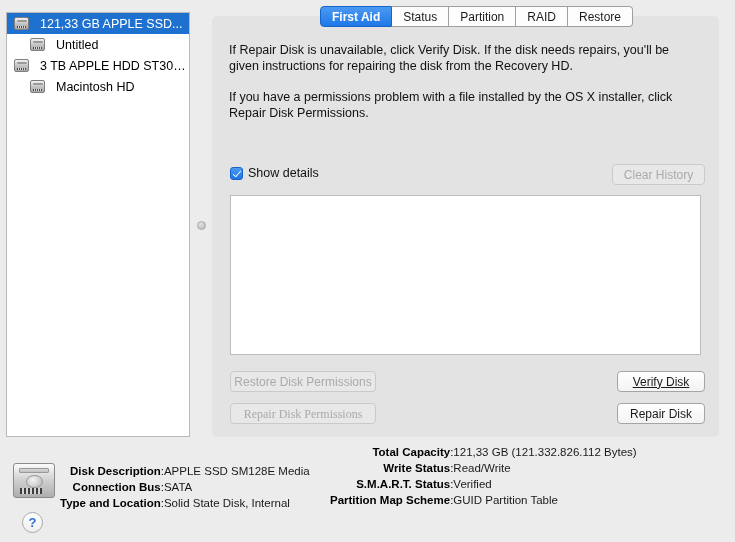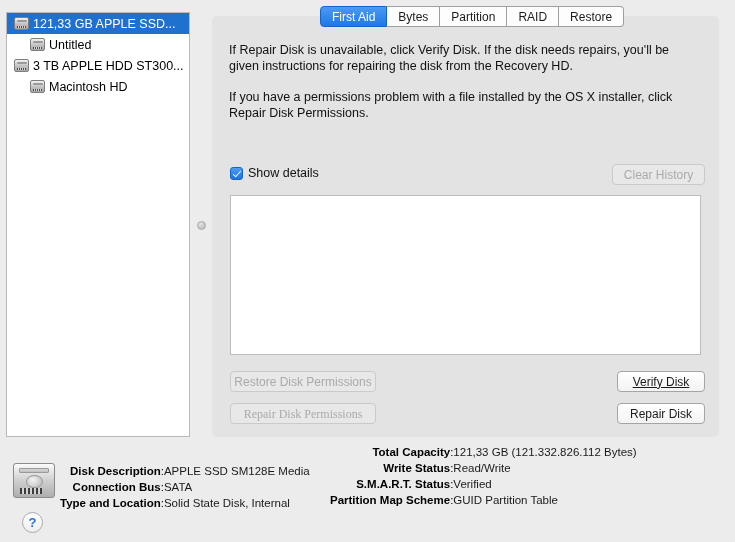--- a/index.html
+++ b/index.html
@@ -39,21 +39,21 @@
     white-space: nowrap;
   }
   .disk-row.volume {
     padding-left: 23px;
   }
   .disk-row.selected {
     background: #1f71d0;
     color: #ffffff;
   }
   .disk-row .label {
-    margin-left: 4px;
+    margin-left: 11px;
     overflow: hidden;
     text-overflow: ellipsis;
   }
 
   
   .hd-icon {
     width: 15px;
     height: 13px;
     flex: 0 0 15px;
     position: relative;
@@ -119,21 +119,21 @@
     border-bottom-left-radius: 4px;
   }
   .tab:last-child {
     border-top-right-radius: 4px;
     border-bottom-right-radius: 4px;
   }
   .tab.active {
     background: linear-gradient(#4b9af4, #1f78e5);
     color: #ffffff;
     border-color: #1565c8;
-    font-weight: normal;
+    font-weight: bold;
   }
 
   
   #content-panel {
     position: absolute;
     left: 212px;
     top: 16px;
     width: 507px;
     height: 421px;
     background: #e3e3e3;
@@ -351,21 +351,21 @@
   <div id="log-area"></div>
 
   <div id="verify-perms-btn" class="btn disabled">Restore Disk Permissions</div>
   <div id="repair-perms-btn" class="btn disabled">Repair Disk Permissions</div>
   <div id="verify-disk-btn" class="btn">Verify Disk</div>
   <div id="repair-disk-btn" class="btn">Repair Disk</div>
 </div>
 
 <div id="tabbar">
     <div class="tab active">First Aid</div>
-    <div class="tab">Bytes</div>
+    <div class="tab">Status</div>
     <div class="tab">Partition</div>
     <div class="tab">RAID</div>
     <div class="tab">Restore</div>
   </div>
 
 <div id="big-hd-icon">
   <span id="hd-platter"></span>
 </div>
 
 <div id="help-button">?</div>

